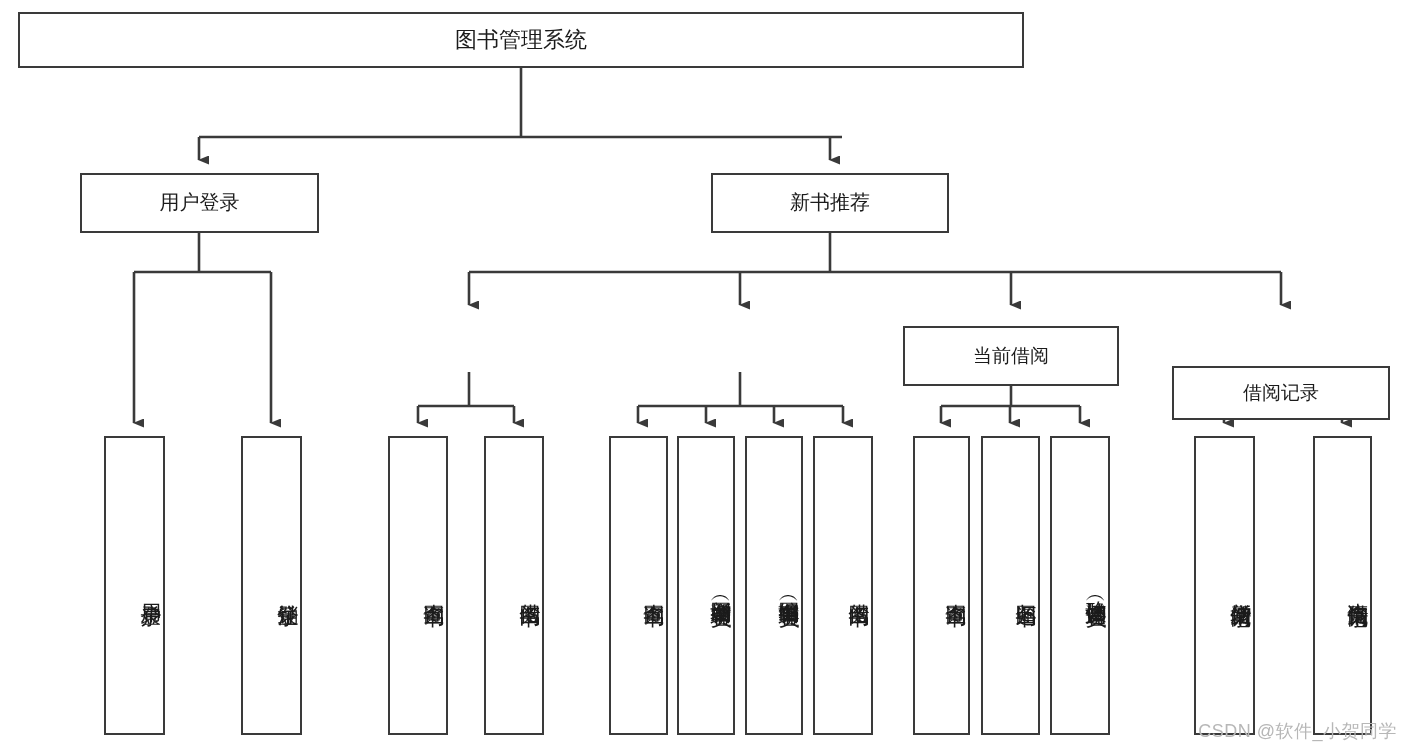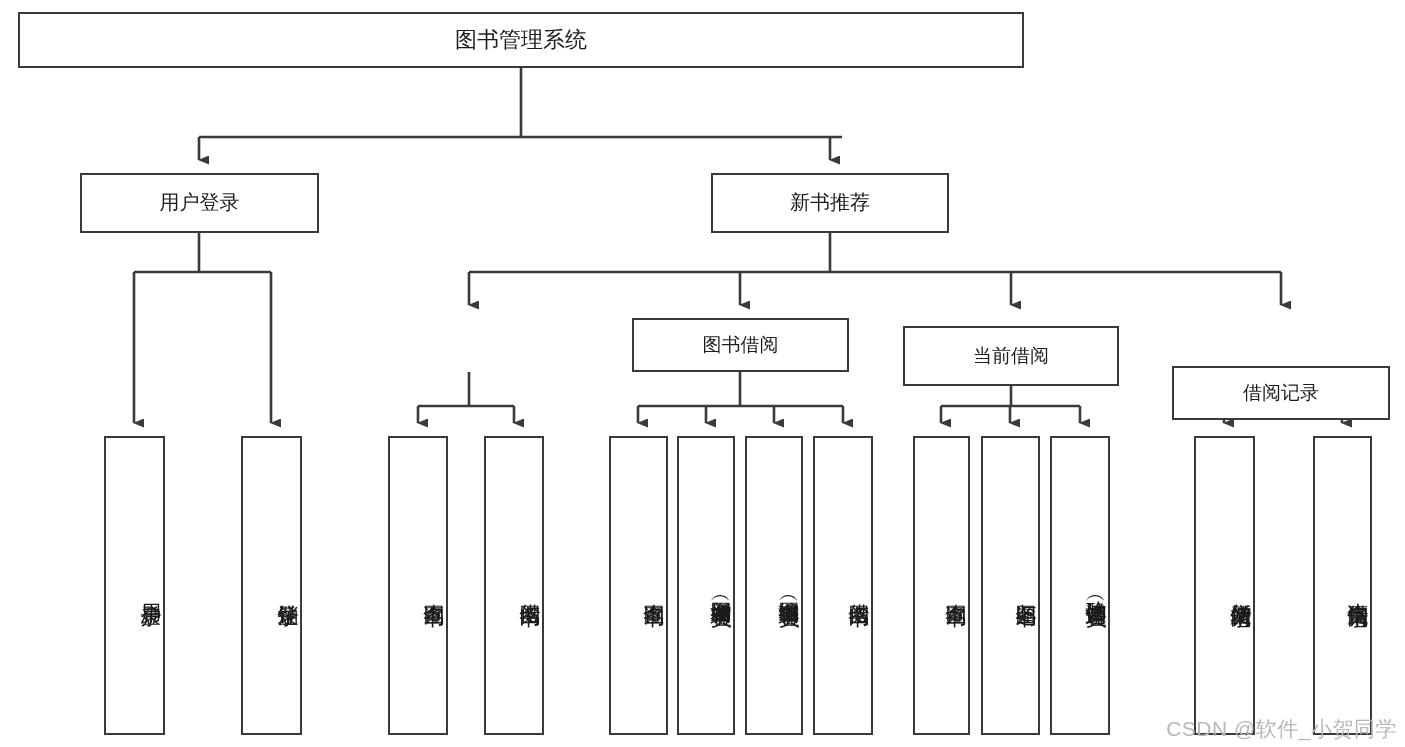--- a/index.html
+++ b/index.html
@@ -53,21 +53,21 @@
     justify-content: center;
   }
   .node.leaf > span {
     display: block;
     white-space: normal;
   }
   .watermark {
     position: absolute;
     right: 8px;
     bottom: 4px;
-    font-size: 21px;
+    font-size: 18px;
     color: #b7b7b7;
     letter-spacing: 0.5px;
     user-select: none;
   }
 </style>
 </head>
 <body>
 
 <div id="canvas">
 
@@ -125,23 +125,20 @@
     <span>图书管理系统</span>
   </div>
 
   <div class="node level1" style="left:80px; top:173px; width:239px; height:60px;">
     <span>用户登录</span>
   </div>
   <div class="node level1" style="left:711px; top:173px; width:238px; height:60px;">
     <span>新书推荐</span>
   </div>
 
-  <div class="node level2" style="left:632px; top:318px; width:217px; height:54px;">
-    <span>图书借阅</span>
-  </div>
   <div class="node level2" style="left:903px; top:326px; width:216px; height:60px;">
     <span>当前借阅</span>
   </div>
   <div class="node level2" style="left:1172px; top:318px; width:218px; height:54px;margin-top:48px;">
     <span>借阅记录</span>
   </div>
 
   <div class="node leaf" style="left:104px; top:436px; width:61px; height:299px;">
     <span>用户登录</span>
   </div>

